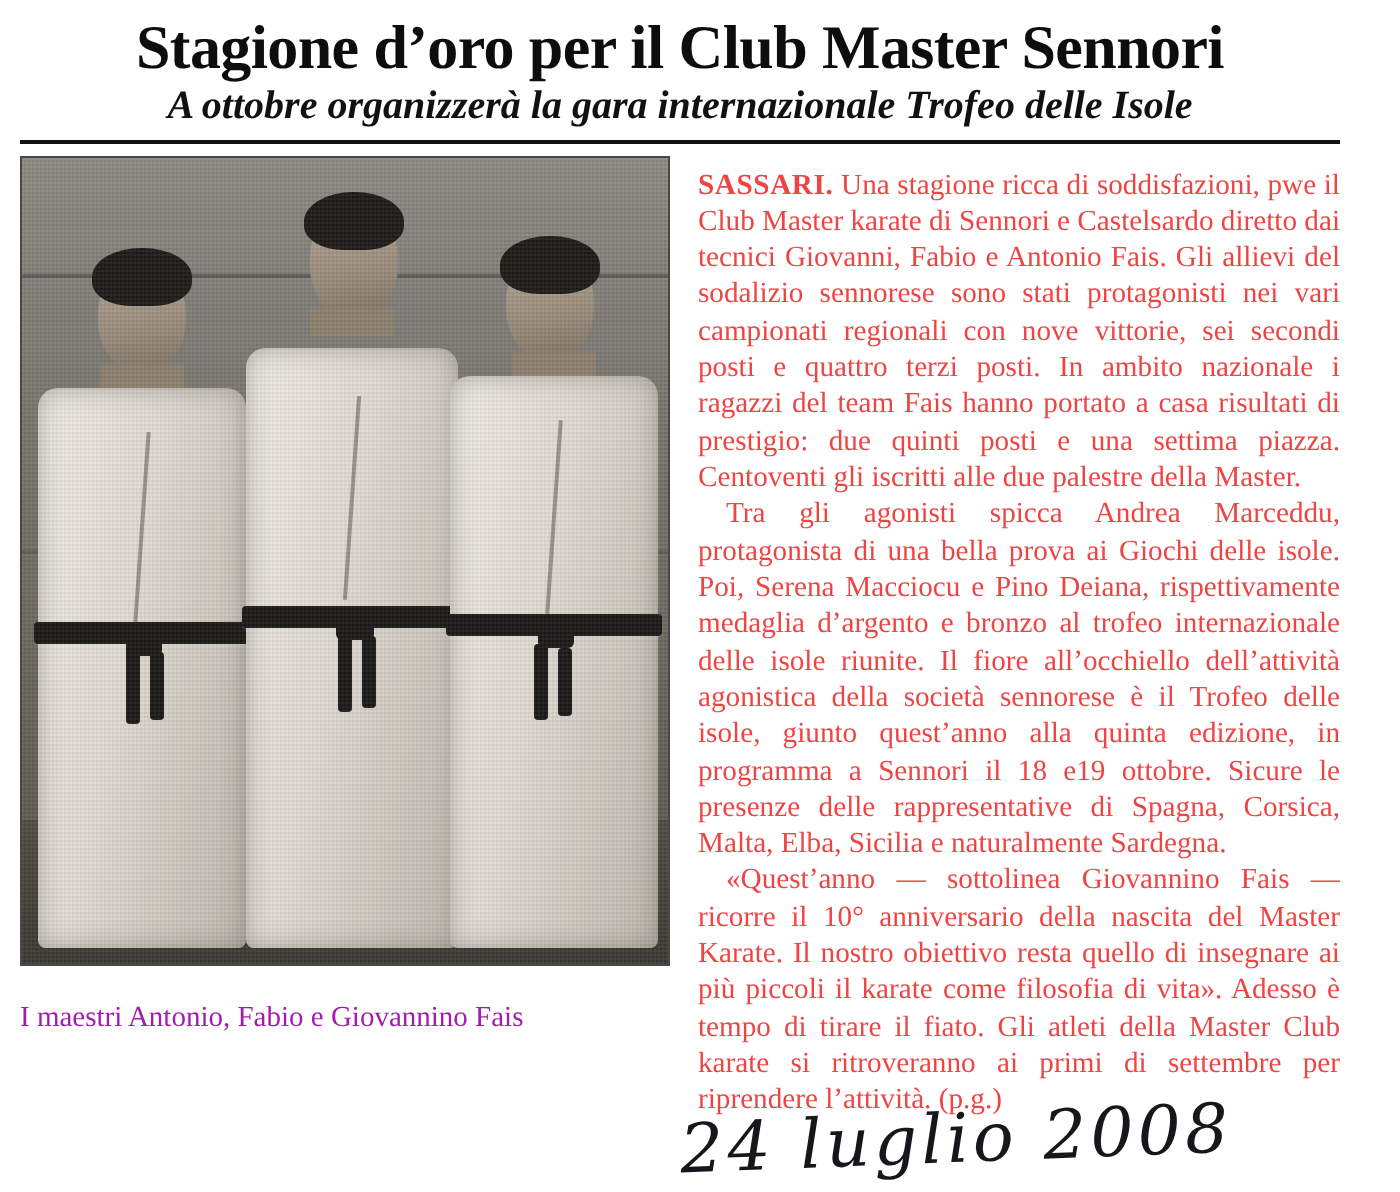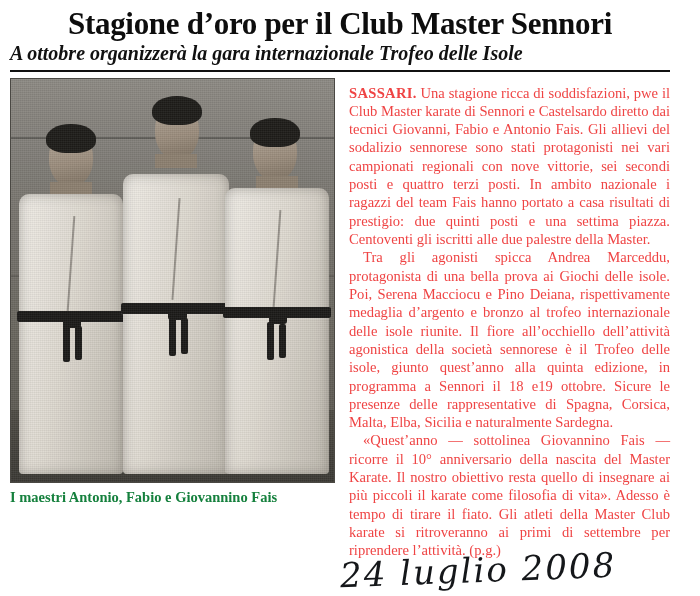--- a/index.html
+++ b/index.html
@@ -30,21 +30,21 @@
     text-align: center;
     margin: 2px 0 2px 0;
     color: #0d0d0d;
   }
   .subhead {
     font-family: "Liberation Serif", serif;
     font-weight: bold;
     font-style: italic;
     font-size: 20px;
     line-height: 1.05;
-    text-align: left;
+    text-align: center;
     margin: 0 0 6px 0;
     color: #111;
   }
   .rule {
     border: 0;
     border-top: 2px solid #111;
     margin: 4px 0 6px 0;
   }
   .body-wrap {
     display: flex;
@@ -150,24 +150,24 @@
     border-radius: 50% 50% 40% 40%;
   }
   .neck {
     position: absolute;
     left: 30%;
     width: 40%;
     background: #8d8070;
   }
   .caption {
     font-family: "Liberation Serif", serif;
-    font-weight: bold;
+    font-weight: normal;
     font-size: 14.5px;
-    margin-top: 6px;
-    color: #15803d;
+    margin-top: 18px;
+    color: #a21caf;
   }
   .text-col {
     flex: 1 1 auto;
     column-count: 1;
     font-family: "Liberation Serif", serif;
     font-size: 14.6px;
     line-height: 1.255;
     text-align: justify;
     color: #ef4444;
     padding-top: 6px;

